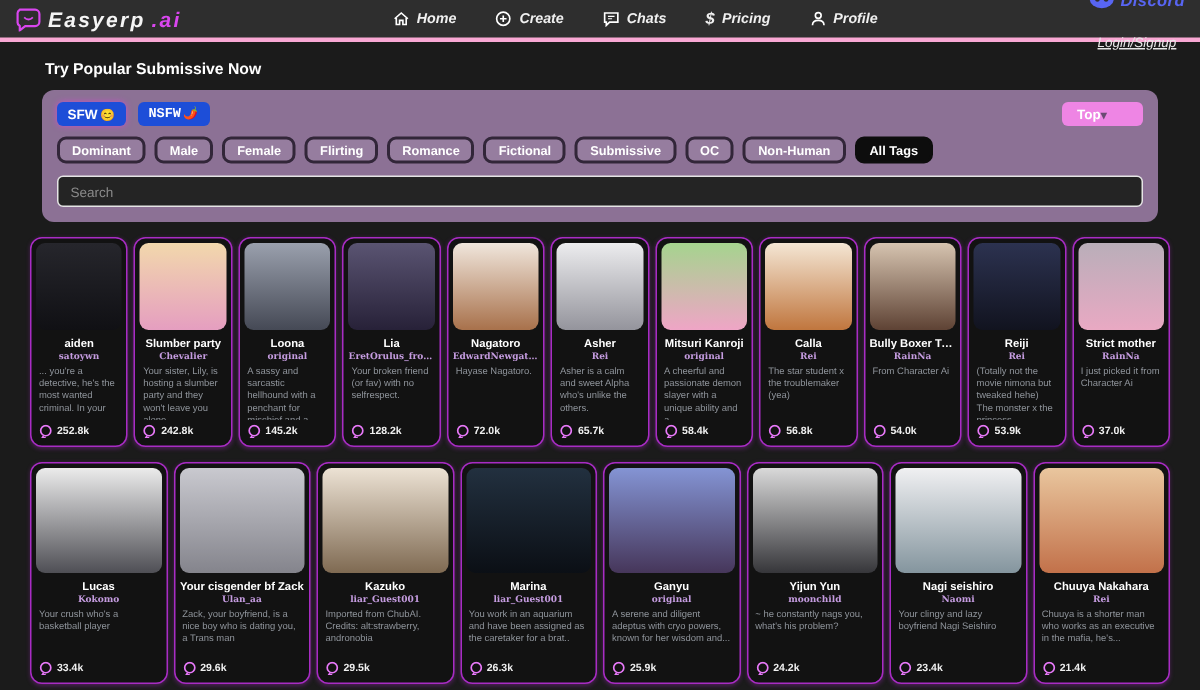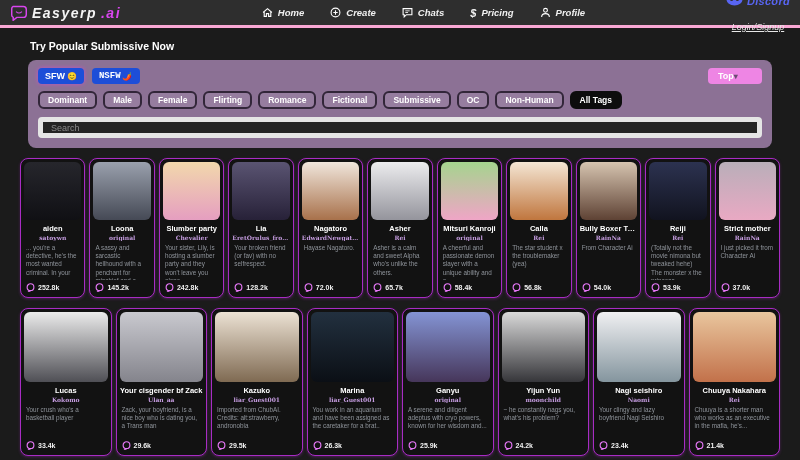--- a/index.html
+++ b/index.html
@@ -40,21 +40,21 @@
   .spacer { flex:1; }
   .sort-btn { background:#ee85e4; border:none; border-radius:4px; padding:3px 6px 3px 10px;
     font-size:9px; font-weight:bold; color:#fff; display:flex; align-items:center; cursor:pointer;
     min-width:54px; font-family:"Liberation Sans",sans-serif;}
   .sort-btn .chev { font-size:8px; color:#6b4a73; }
   .panel-tags { display:flex; gap:6px; margin-top:7px; flex-wrap:nowrap; }
   .chip { background:#967d9f; border:2px solid #322639; border-radius:6px; color:#fff;
     font-size:8.5px; font-weight:bold; padding:2px 8px; cursor:pointer; white-space:nowrap;
     font-family:"Liberation Sans",sans-serif;}
   .chip.active { background:#0d0d0d; border-color:#0d0d0d; }
-  .search-input { width:100%; margin-top:8px; height:21px; background:#242424; border:5px solid #e5e5e5;
+  .search-input { width:100%; margin-top:8px; height:21px; background:#242424; border:1px solid #e5e5e5;
     border-radius:4px; color:#ddd; font-size:9px; padding:0 8px; outline:none; font-family:"Liberation Sans",sans-serif;}
   .search-input::placeholder { color:#8a8a8a; }
   
   .cards { display:flex; gap:4px; margin:10px 20px 0 20px; }
   .card {
     flex:1 1 0; min-width:0; background:#121212; border:1.5px solid #a82cc4;
     border-radius:8px; padding:3px 3px 5px 3px; display:flex; flex-direction:column;
     box-shadow:0 1px 3px rgba(168,44,196,.35); cursor:pointer;
   }
   #row0 .card { height:140px; }
@@ -185,46 +185,46 @@
     <div class="card-desc">... you're a detective, he's the most wanted criminal. In your</div>
     <div class="card-count">
       <svg width="9" height="9" viewBox="0 0 24 24" fill="none" stroke="#e879f9" stroke-width="3">
           <circle cx="12" cy="11" r="9"></circle>
           <path d="M8 20 l-2 3 h6" stroke-width="2.5"></path>
         </svg>
       <span class="count-val">252.8k</span>
     </div>
   </div>
     <div class="card">
+    <div class="card-img" style="background: linear-gradient(rgb(242, 216, 172) 0%, rgb(229, 158, 192) 100%);"></div>
+    <div class="card-name">Slumber party</div>
+    <div class="card-author">Chevalier</div>
+    <div class="card-desc">Your sister, Lily, is hosting a slumber party and they won't leave you alone</div>
+    <div class="card-count">
+      <svg width="9" height="9" viewBox="0 0 24 24" fill="none" stroke="#e879f9" stroke-width="3">
+          <circle cx="12" cy="11" r="9"></circle>
+          <path d="M8 20 l-2 3 h6" stroke-width="2.5"></path>
+        </svg>
+      <span class="count-val">242.8k</span>
+    </div>
+  </div>
+    <div class="card">
     <div class="card-img" style="background: linear-gradient(rgb(154, 160, 173) 0%, rgb(69, 73, 85) 100%);"></div>
     <div class="card-name">Loona</div>
     <div class="card-author">original</div>
     <div class="card-desc">A sassy and sarcastic hellhound with a penchant for mischief and a sha..</div>
     <div class="card-count">
       <svg width="9" height="9" viewBox="0 0 24 24" fill="none" stroke="#e879f9" stroke-width="3">
           <circle cx="12" cy="11" r="9"></circle>
           <path d="M8 20 l-2 3 h6" stroke-width="2.5"></path>
         </svg>
       <span class="count-val">145.2k</span>
     </div>
   </div>
     <div class="card">
-    <div class="card-img" style="background: linear-gradient(rgb(242, 216, 172) 0%, rgb(229, 158, 192) 100%);"></div>
-    <div class="card-name">Slumber party</div>
-    <div class="card-author">Chevalier</div>
-    <div class="card-desc">Your sister, Lily, is hosting a slumber party and they won't leave you alone</div>
-    <div class="card-count">
-      <svg width="9" height="9" viewBox="0 0 24 24" fill="none" stroke="#e879f9" stroke-width="3">
-          <circle cx="12" cy="11" r="9"></circle>
-          <path d="M8 20 l-2 3 h6" stroke-width="2.5"></path>
-        </svg>
-      <span class="count-val">242.8k</span>
-    </div>
-  </div>
-    <div class="card">
     <div class="card-img" style="background: linear-gradient(rgb(90, 84, 114) 0%, rgb(39, 33, 56) 100%);"></div>
     <div class="card-name">Lia</div>
     <div class="card-author">EretOrulus_from_Jai</div>
     <div class="card-desc">Your broken friend (or fav) with no selfrespect.</div>
     <div class="card-count">
       <svg width="9" height="9" viewBox="0 0 24 24" fill="none" stroke="#e879f9" stroke-width="3">
           <circle cx="12" cy="11" r="9"></circle>
           <path d="M8 20 l-2 3 h6" stroke-width="2.5"></path>
         </svg>
       <span class="count-val">128.2k</span>

